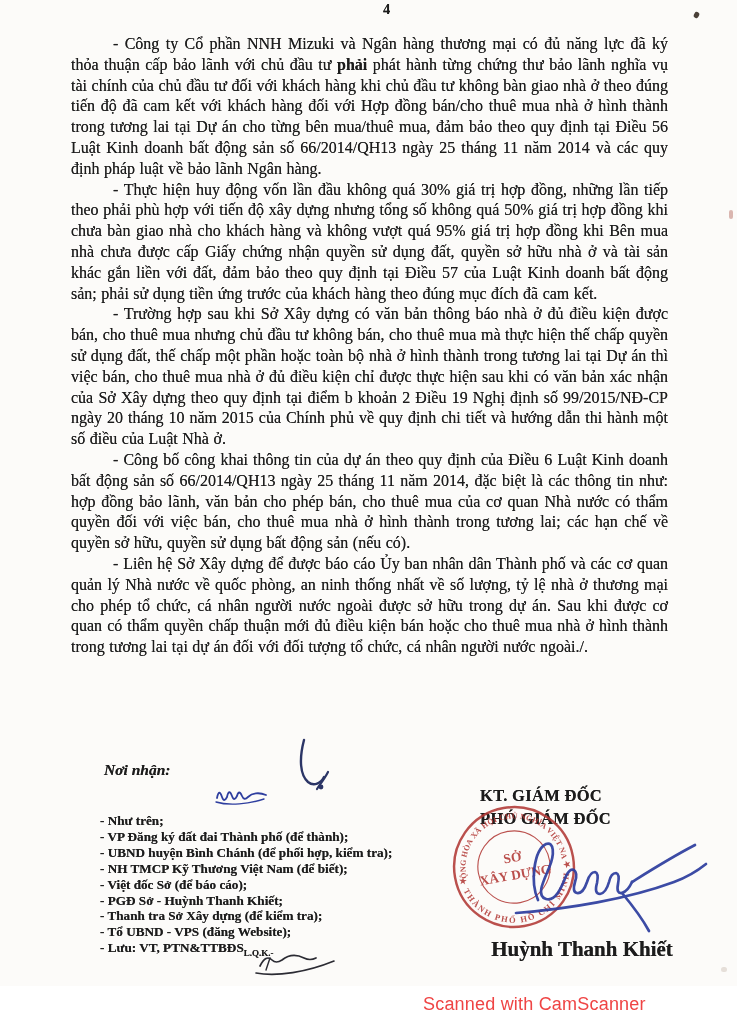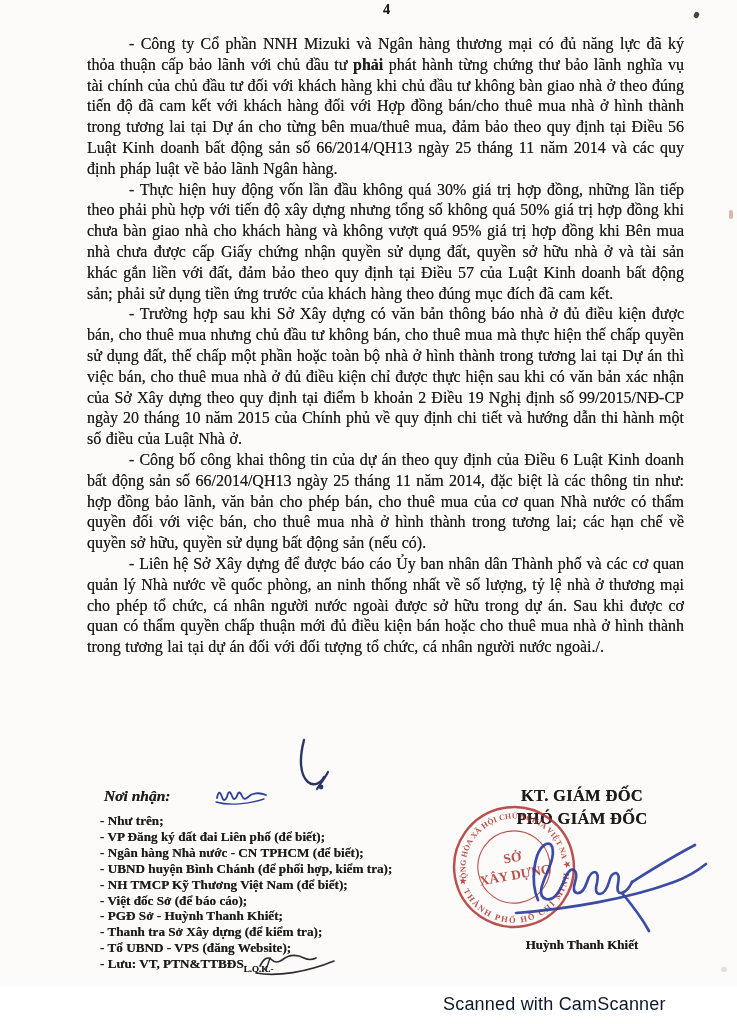--- a/index.html
+++ b/index.html
@@ -1,43 +1,43 @@
 <!DOCTYPE html>
 <html><head>
 <meta charset="utf-8">
 <style>
   html,body{margin:0;padding:0;background:#e8e8e8;}
   .page{position:relative;width:737px;height:1024px;background:#ffffff;overflow:hidden;
         font-family:"Liberation Serif", serif;color:#1c1c1c;}
   .scan-tint{position:absolute;left:0;top:0;width:737px;height:986px;background:#fcfbf9;}
   .pagenum{position:absolute;left:18px;top:1px;width:737px;text-align:center;
            font-size:14.5px;font-weight:bold;text-shadow:0 0 .4px rgba(25,25,25,.7);}
-  .bodytext{position:absolute;left:87px;top:34px;width:597px;}
+  .bodytext{position:absolute;left:71px;top:34px;width:597px;}
   .para{margin:0;text-align:justify;text-indent:42px;font-size:16px;line-height:20.8px;
         text-shadow:0 0 .5px rgba(22,22,22,.75);word-spacing:.5px;}
   .para .b{font-weight:bold;}
-  .recip-head{position:absolute;left:104px;top:787px;font-size:15.5px;font-weight:bold;
+  .recip-head{position:absolute;left:104px;top:761px;font-size:15.5px;font-weight:bold;
               font-style:italic;text-shadow:0 0 .4px rgba(22,22,22,.8);}
   .recips{position:absolute;left:100px;top:813px;font-size:13.2px;font-weight:bold;
           line-height:15.9px;text-shadow:0 0 .3px rgba(22,22,22,.7);white-space:nowrap;}
   .recips sub{font-size:9px;text-align:right;}
-  .signblock{position:absolute;left:468px;top:784px;width:228px;text-align:center;}
+  .signblock{position:absolute;left:480px;top:784px;width:228px;text-align:left;}
   .stitle{font-size:16.5px;font-weight:bold;line-height:23px;letter-spacing:.3px;
           text-shadow:0 0 .5px rgba(22,22,22,.8);margin:0;}
   .signer-name{position:absolute;left:468px;top:937px;width:228px;text-align:center;
-               font-size:13px;font-weight:bold;text-shadow:0 0 .5px rgba(22,22,22,.8);}
+               font-size:21px;font-weight:bold;text-shadow:0 0 .5px rgba(22,22,22,.8);}
   .stamp{position:absolute;left:450px;top:803px;width:128px;height:128px;opacity:.88;}
   .stamp .arc-top{font-size:7.6px;font-weight:bold;letter-spacing:.2px;}
   .stamp .arc-bot{font-size:8.2px;font-weight:bold;letter-spacing:1.6px;}
   .stamp .ctr1{font-size:13px;font-weight:bold;}
   .stamp .ctr2{font-size:13px;font-weight:bold;}
   .sig-svg{position:absolute;left:498px;top:820px;width:215px;height:118px;}
   .mark{position:absolute;}
-  .camscan{position:absolute;left:443px;top:994px;font-family:"Liberation Sans", sans-serif;
-           font-size:18px;color:#0f172a;letter-spacing:.2px;}
+  .camscan{position:absolute;left:423px;top:994px;font-family:"Liberation Sans", sans-serif;
+           font-size:18px;color:#ef4444;letter-spacing:.2px;}
   .speck1{position:absolute;left:694px;top:12px;width:5px;height:6px;background:#4a4038;
           border-radius:2px;transform:rotate(28deg);}
   .speck2{position:absolute;left:729px;top:210px;width:4px;height:9px;background:#bd7d74;
           opacity:.55;border-radius:2px;}
   .speck3{position:absolute;left:721px;top:967px;width:6px;height:5px;background:#cfc4ba;
           opacity:.5;border-radius:3px;}
 </style>
 </head>
 <body>
 
@@ -56,22 +56,21 @@
 
   <div class="recip-head">Nơi nhận:</div>
 
   <svg class="mark" style="left:213px;top:784px" width="58" height="24" viewBox="0 0 58 24">
     <path d="M4 14 Q6 4 9 13 Q11 19 14 13 Q16 4 19 12 Q21 18 24 12 Q26 5 29 12 Q31 17 35 13 C39 9 46 8 53 11" fill="none" stroke-width="1.8" stroke-linecap="round" stroke="#2e3e9f"></path>
     <path d="M3 18 C16 22 36 20 51 15" fill="none" stroke-width="1.4" stroke-linecap="round" stroke="#2e3e9f"></path>
   </svg>
 
   <div class="recips">
       <div>- Như trên;</div>
-      <div>- VP Đăng ký đất đai Liên phố (để biết);</div>
-      <div>- Ngân hàng Nhà nước - CN TPHCM (để biết);</div>
+      <div>- VP Đăng ký đất đai Thành phố (để thành);</div>
       <div>- UBND huyện Bình Chánh (để phối hợp, kiểm tra);</div>
       <div>- NH TMCP Kỹ Thương Việt Nam (để biết);</div>
       <div>- Việt đốc Sở (để báo cáo);</div>
       <div>- PGĐ Sở - Huỳnh Thanh Khiết;</div>
       <div>- Thanh tra Sở Xây dựng (để kiểm tra);</div>
       <div>- Tổ UBND - VPS (đăng Website);</div>
       <div>- Lưu: VT, PTN&amp;TTBĐS<sub>L.Q.K.-</sub></div>
     </div>
 
   <svg class="mark" style="left:252px;top:948px" width="88" height="32" viewBox="0 0 88 32">

